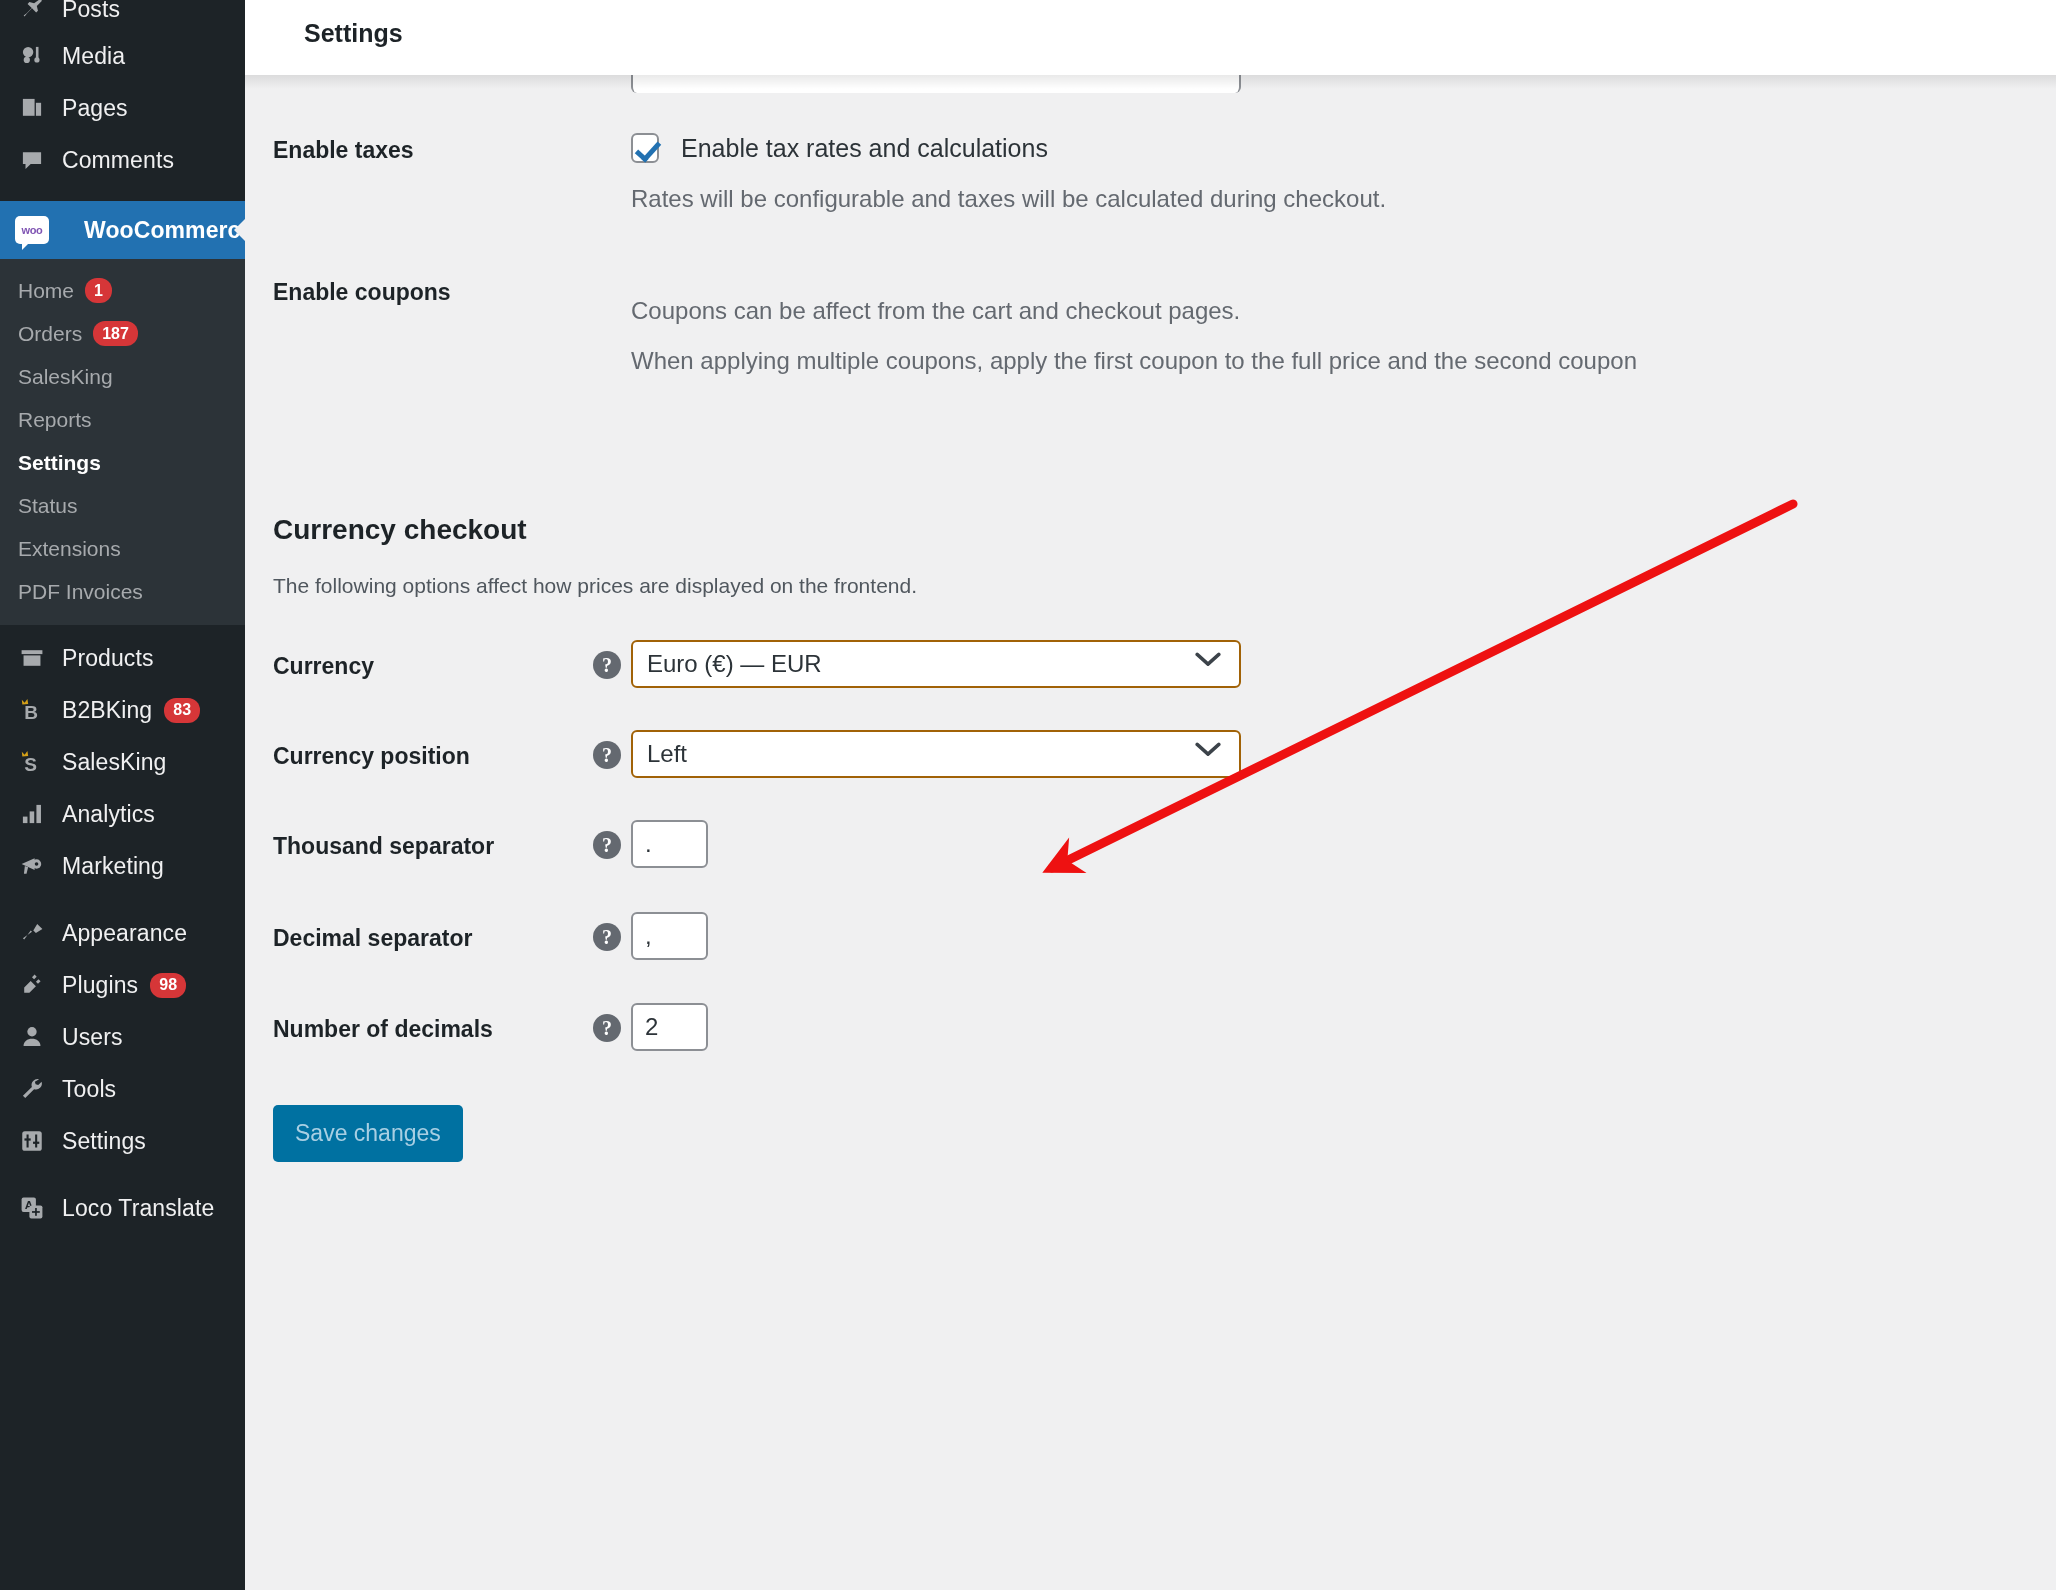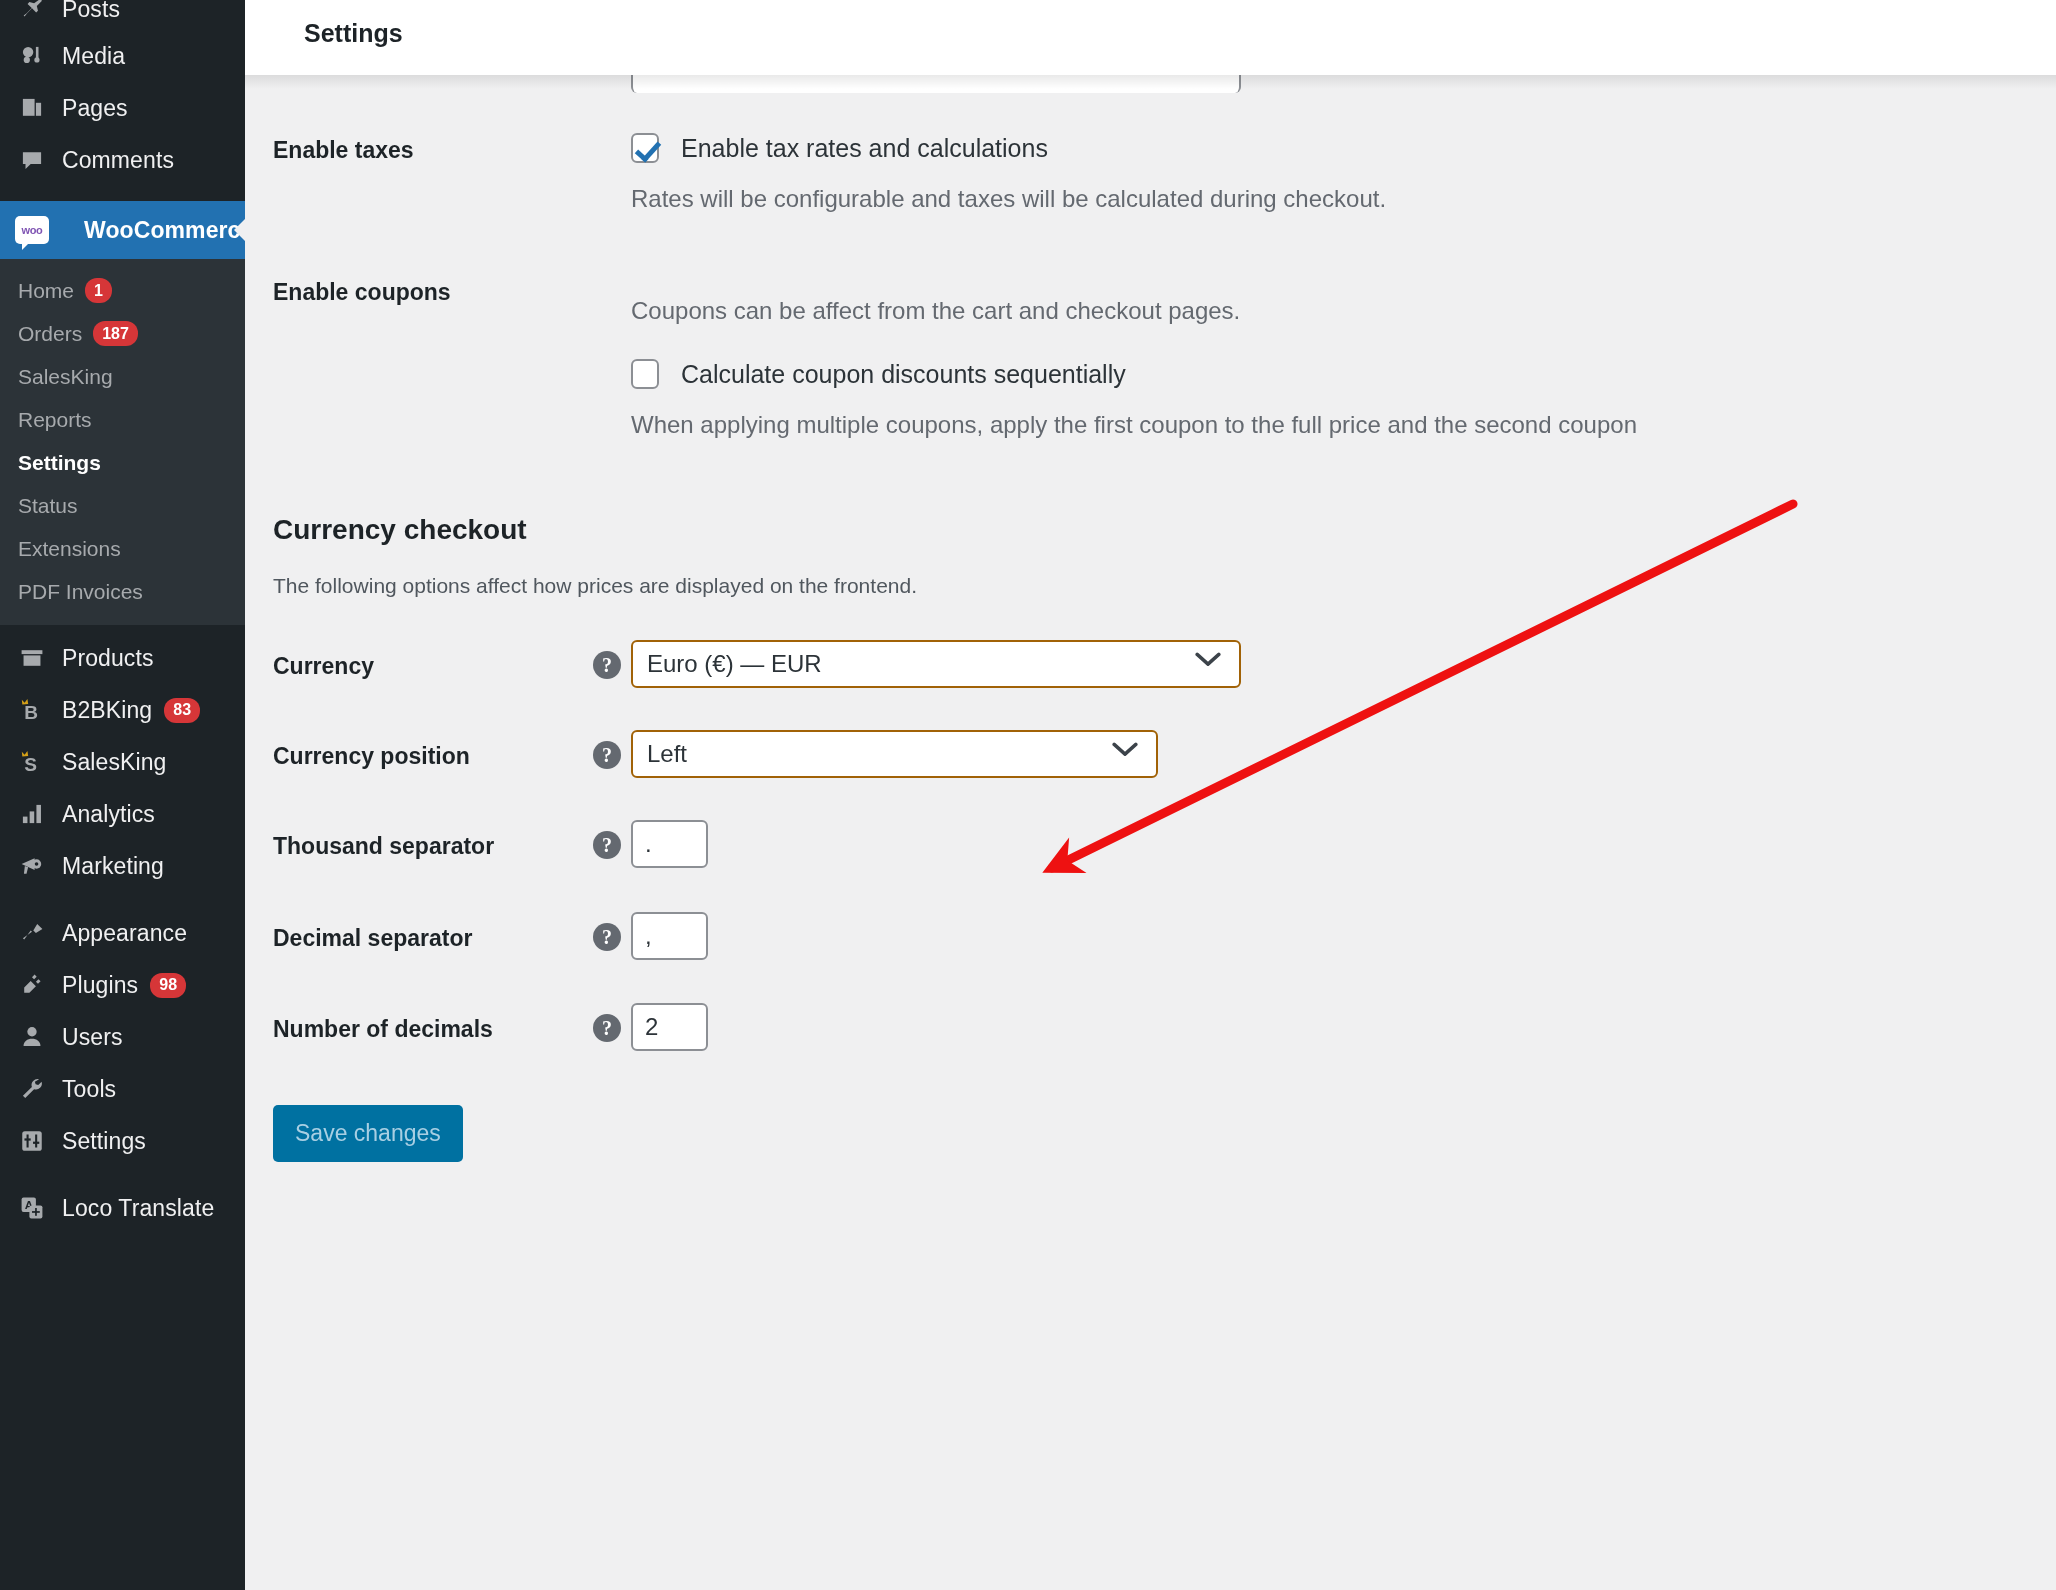--- a/index.html
+++ b/index.html
@@ -459,24 +459,20 @@
           </div>
           <div class="helper" style="margin-top:22px;">Rates will be configurable and taxes will be calculated during checkout.</div>
         </div>
       </div>
 
       <div class="row">
         <div class="row-label" style="left:28px; top:204px;">Enable coupons</div>
         <div class="field-col" style="top:200px;">
           <div class="helper" style="margin-top:22px;">Coupons can be affect from the cart and checkout pages.</div>
 
-          <div class="cb-line" style="margin-top:34px;">
-            <div class="checkbox"></div>
-            <div class="cb-label">Calculate coupon discounts sequentially</div>
-          </div>
           <div class="helper" style="margin-top:22px;">When applying multiple coupons, apply the first coupon to the full price and the second coupon</div>
         </div>
       </div>
 
       <div class="section-title" style="position:absolute; left:28px; top:439px;">Currency checkout</div>
       <div class="section-desc" style="position:absolute; left:28px; top:499px;">The following options affect how prices are displayed on the frontend.</div>
 
       <div class="row">
         <div class="row-label" style="left:28px; top:578px;">Currency</div>
         <div class="help-icon" style="left:348px; top:576px;">?</div>
@@ -486,21 +482,21 @@
             <svg width="26" height="18" viewBox="0 0 24 16">
                 <path d="M2 3l10 9 10-9" stroke="#3c434a" stroke-width="3.2" fill="none" stroke-linecap="round" stroke-linejoin="round"></path>
               </svg>
           </span>
         </div>
       </div>
 
       <div class="row">
         <div class="row-label" style="left:28px; top:668px;">Currency position</div>
         <div class="help-icon" style="left:348px; top:666px;">?</div>
-        <div class="select-box" style="position:absolute; left:386px; top:655px; width:527px;">
+        <div class="select-box" style="position:absolute; left:386px; top:655px; width:610px;">
           <span class="sel-val">Left</span>
           <span class="chev">
             <svg width="26" height="18" viewBox="0 0 24 16">
                 <path d="M2 3l10 9 10-9" stroke="#3c434a" stroke-width="3.2" fill="none" stroke-linecap="round" stroke-linejoin="round"></path>
               </svg>
           </span>
         </div>
       </div>
 
       <div class="row">

